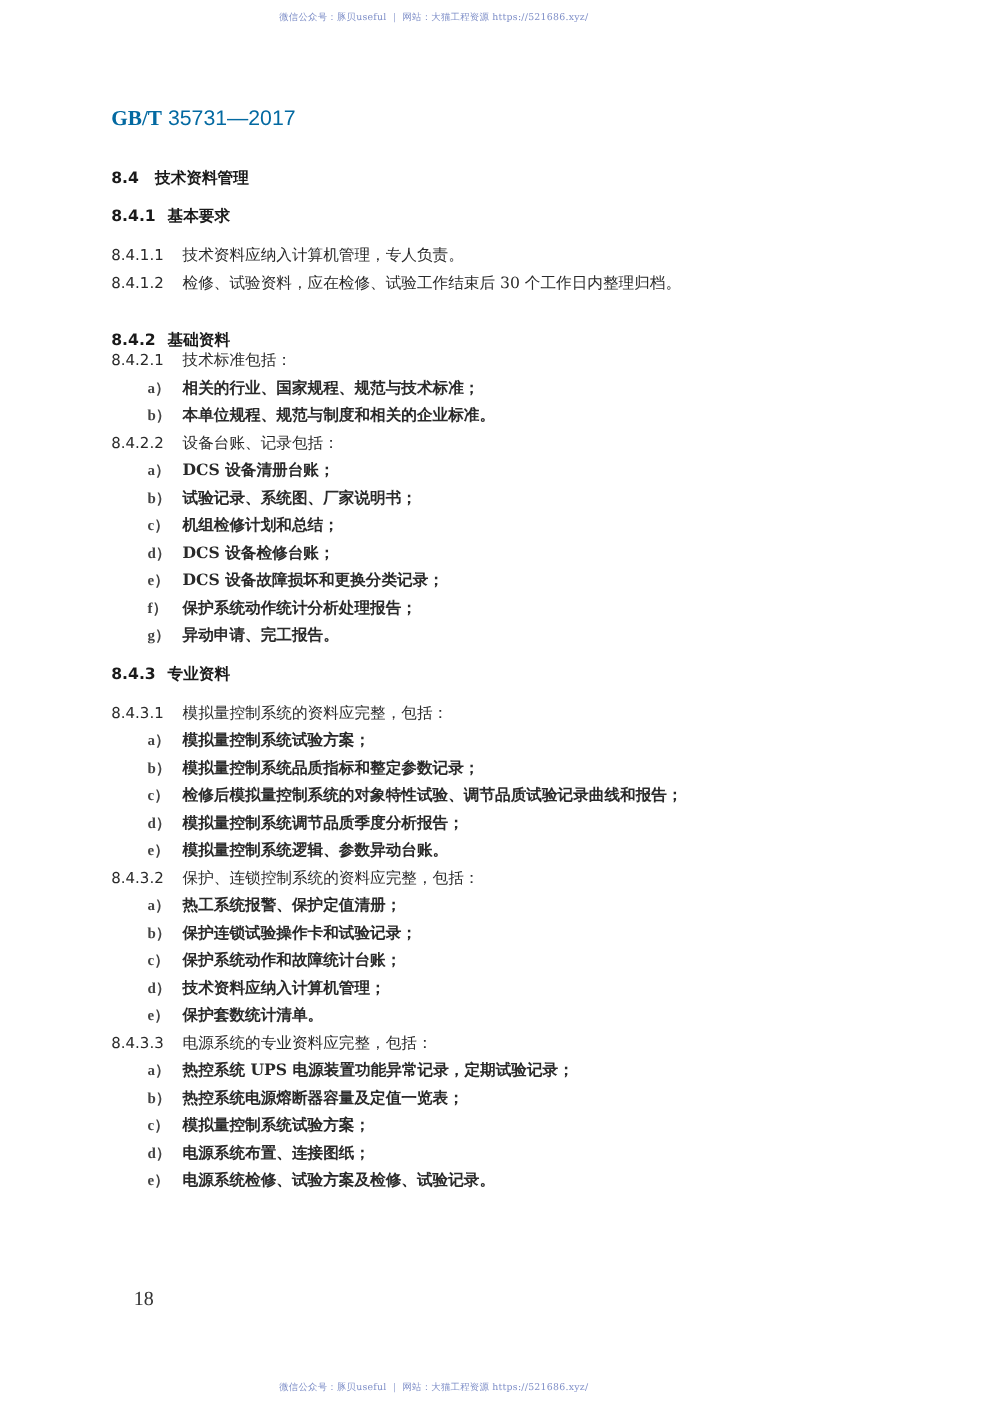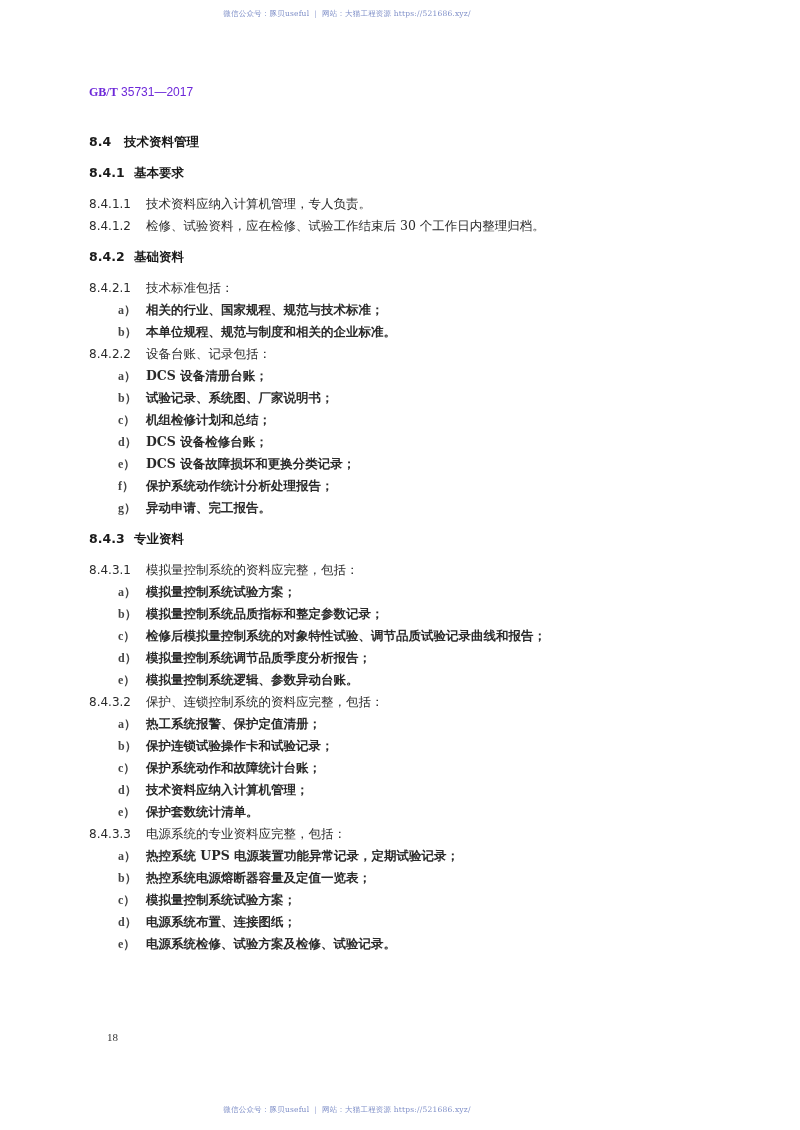--- a/index.html
+++ b/index.html
@@ -7,32 +7,32 @@
     width:800px; height:1130px; background:#ffffff; position:relative; overflow:hidden;
     font-family:"DejaVu Serif", "Liberation Serif", serif; color:#2a2a2a;
   }
   .watermark {
     position:absolute; left:0; width:694px; text-align:center;
     font-size:7.5px; color:#7f8fc8; font-family:"DejaVu Serif", serif; letter-spacing:0.2px;
   }
   .watermark.top { top:9px; }
   .watermark.bottom { top:1105px; }
   .std-code {
-    position:absolute; left:89px; top:85px; font-size:12px; color:#6d28d9;
+    position:absolute; left:89px; top:85px; font-size:17px; color:#0369a1;
     font-family:"Liberation Sans", sans-serif;
   }
   .std-code .gb { font-family:"Liberation Serif", serif; font-weight:bold; }
   .content { position:absolute; left:89px; top:130px; width:620px; }
   .h { font-family:"DejaVu Sans", sans-serif; font-size:12.5px; font-weight:bold; color:#1a1a1a; position:absolute; left:0; white-space:nowrap; }
   .h .num { font-weight:bold; display:inline-block; }
   .p { font-size:12.5px; position:absolute; white-space:nowrap; color:#2a2a2a; }
   .p .num { font-family:"DejaVu Sans", sans-serif; font-size:12px; display:inline-block; width:57px; }
   .li { font-size:12.5px; position:absolute; left:29px; white-space:nowrap; color:#2a2a2a;font-weight:bold; }
   .li .mark { display:inline-block; width:28px; font-family:"Liberation Serif", serif; font-size:12px; color:#444; }
-  .page-num { position:absolute; left:107px; top:1031px; font-size:11px; font-family:"Liberation Serif", serif; color:#333; }
+  .page-num { position:absolute; left:107px; top:1031px; font-size:16px; font-family:"Liberation Serif", serif; color:#333; }
 </style>
 </head>
 <body>
 
 <div class="watermark top">微信公众号：豚贝useful ｜ 网站：大猫工程资源 https://521686.xyz/</div>
 
 <div class="std-code">
   <span class="gb">GB/T</span>
   <span>35731—2017</span>
 </div>
@@ -46,21 +46,21 @@
   <div class="h" style="top:35px">
     <span class="num" style="width:45px">8.4.1</span><span>基本要求</span>
   </div>
   <div class="p" style="top:66px">
     <span class="num">8.4.1.1</span><span>技术资料应纳入计算机管理，专人负责。</span>
   </div>
   <div class="p" style="top:88px">
     <span class="num">8.4.1.2</span><span>检修、试验资料，应在检修、试验工作结束后 30 个工作日内整理归档。</span>
   </div>
 
-  <div class="h" style="top:119px">
+  <div class="h" style="top:134px">
     <span class="num" style="width:45px">8.4.2</span><span>基础资料</span>
   </div>
   <div class="p" style="top:150px">
     <span class="num">8.4.2.1</span><span>技术标准包括：</span>
   </div>
   <div class="li" style="top:172px"><span class="mark">a）</span><span>相关的行业、国家规程、规范与技术标准；</span></div>
   <div class="li" style="top:194px"><span class="mark">b）</span><span>本单位规程、规范与制度和相关的企业标准。</span></div>
 
   <div class="p" style="top:216px">
     <span class="num">8.4.2.2</span><span>设备台账、记录包括：</span>

